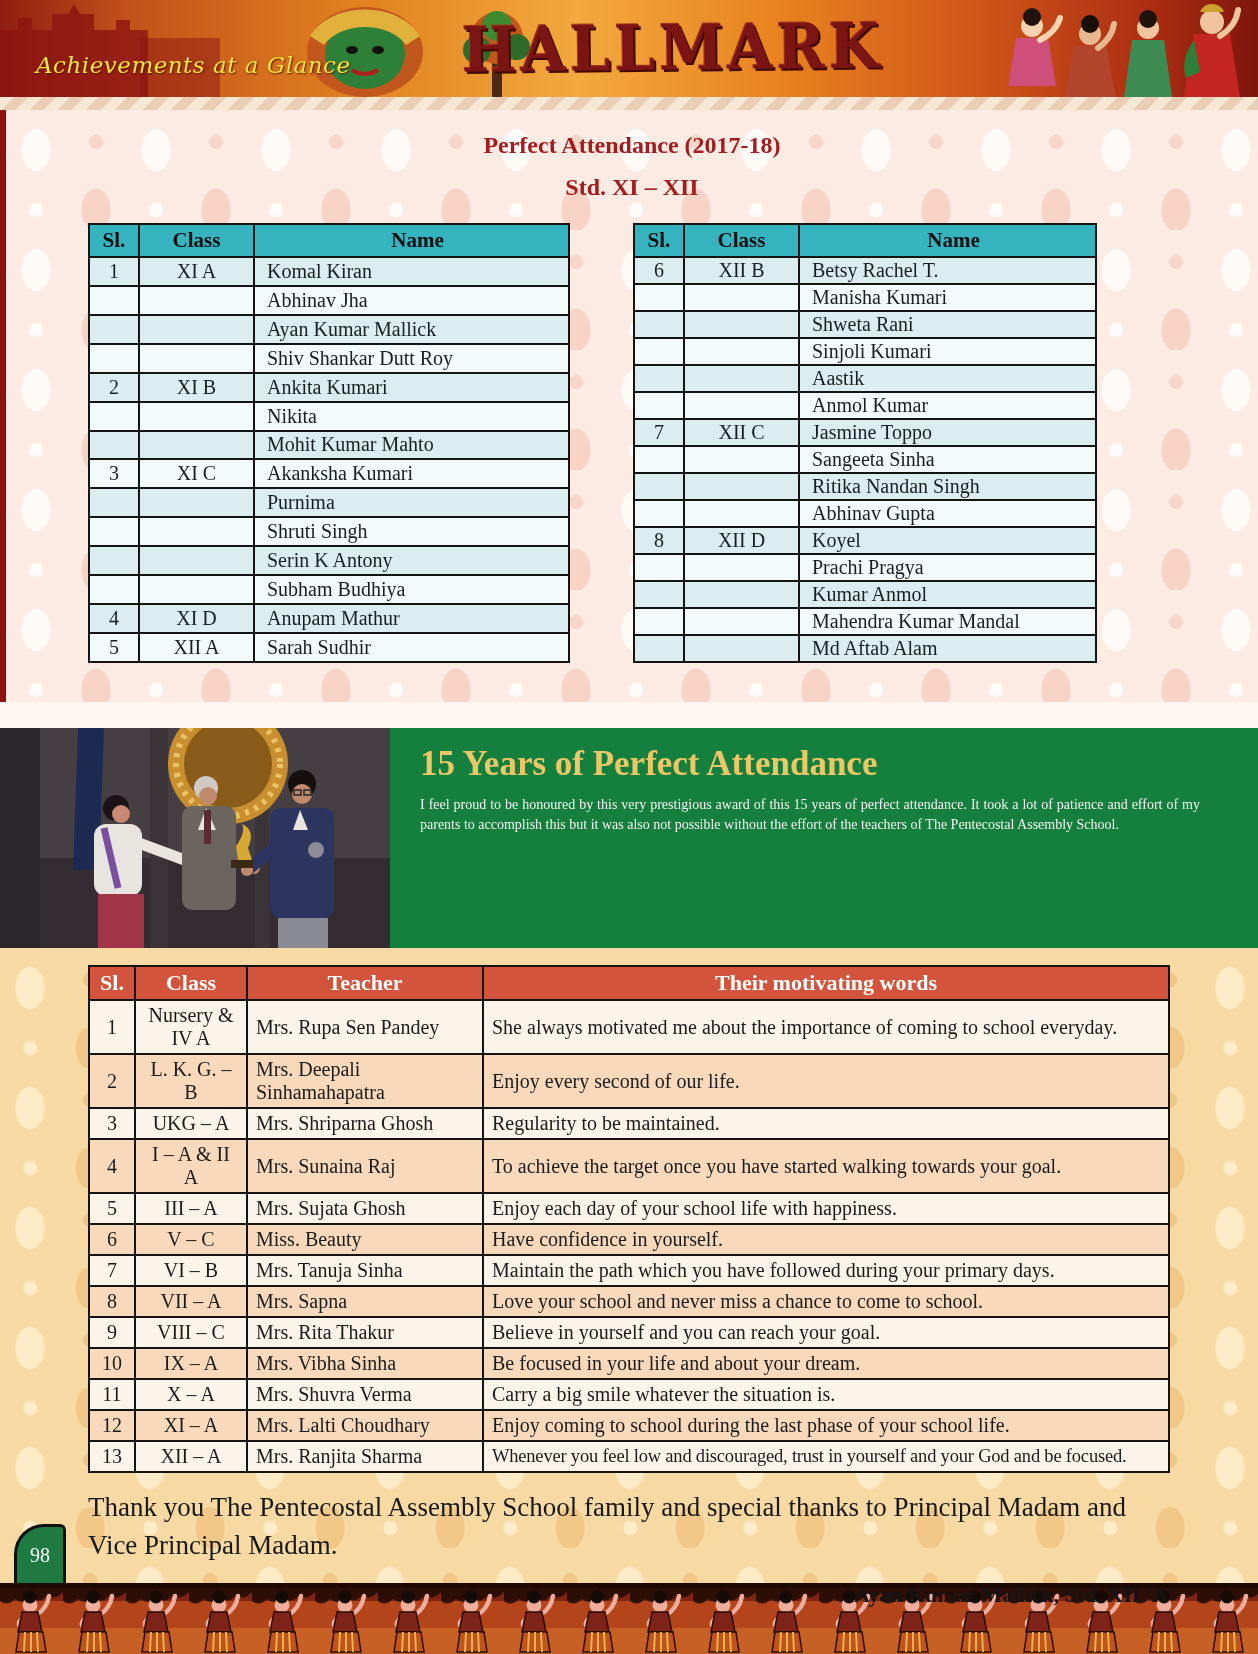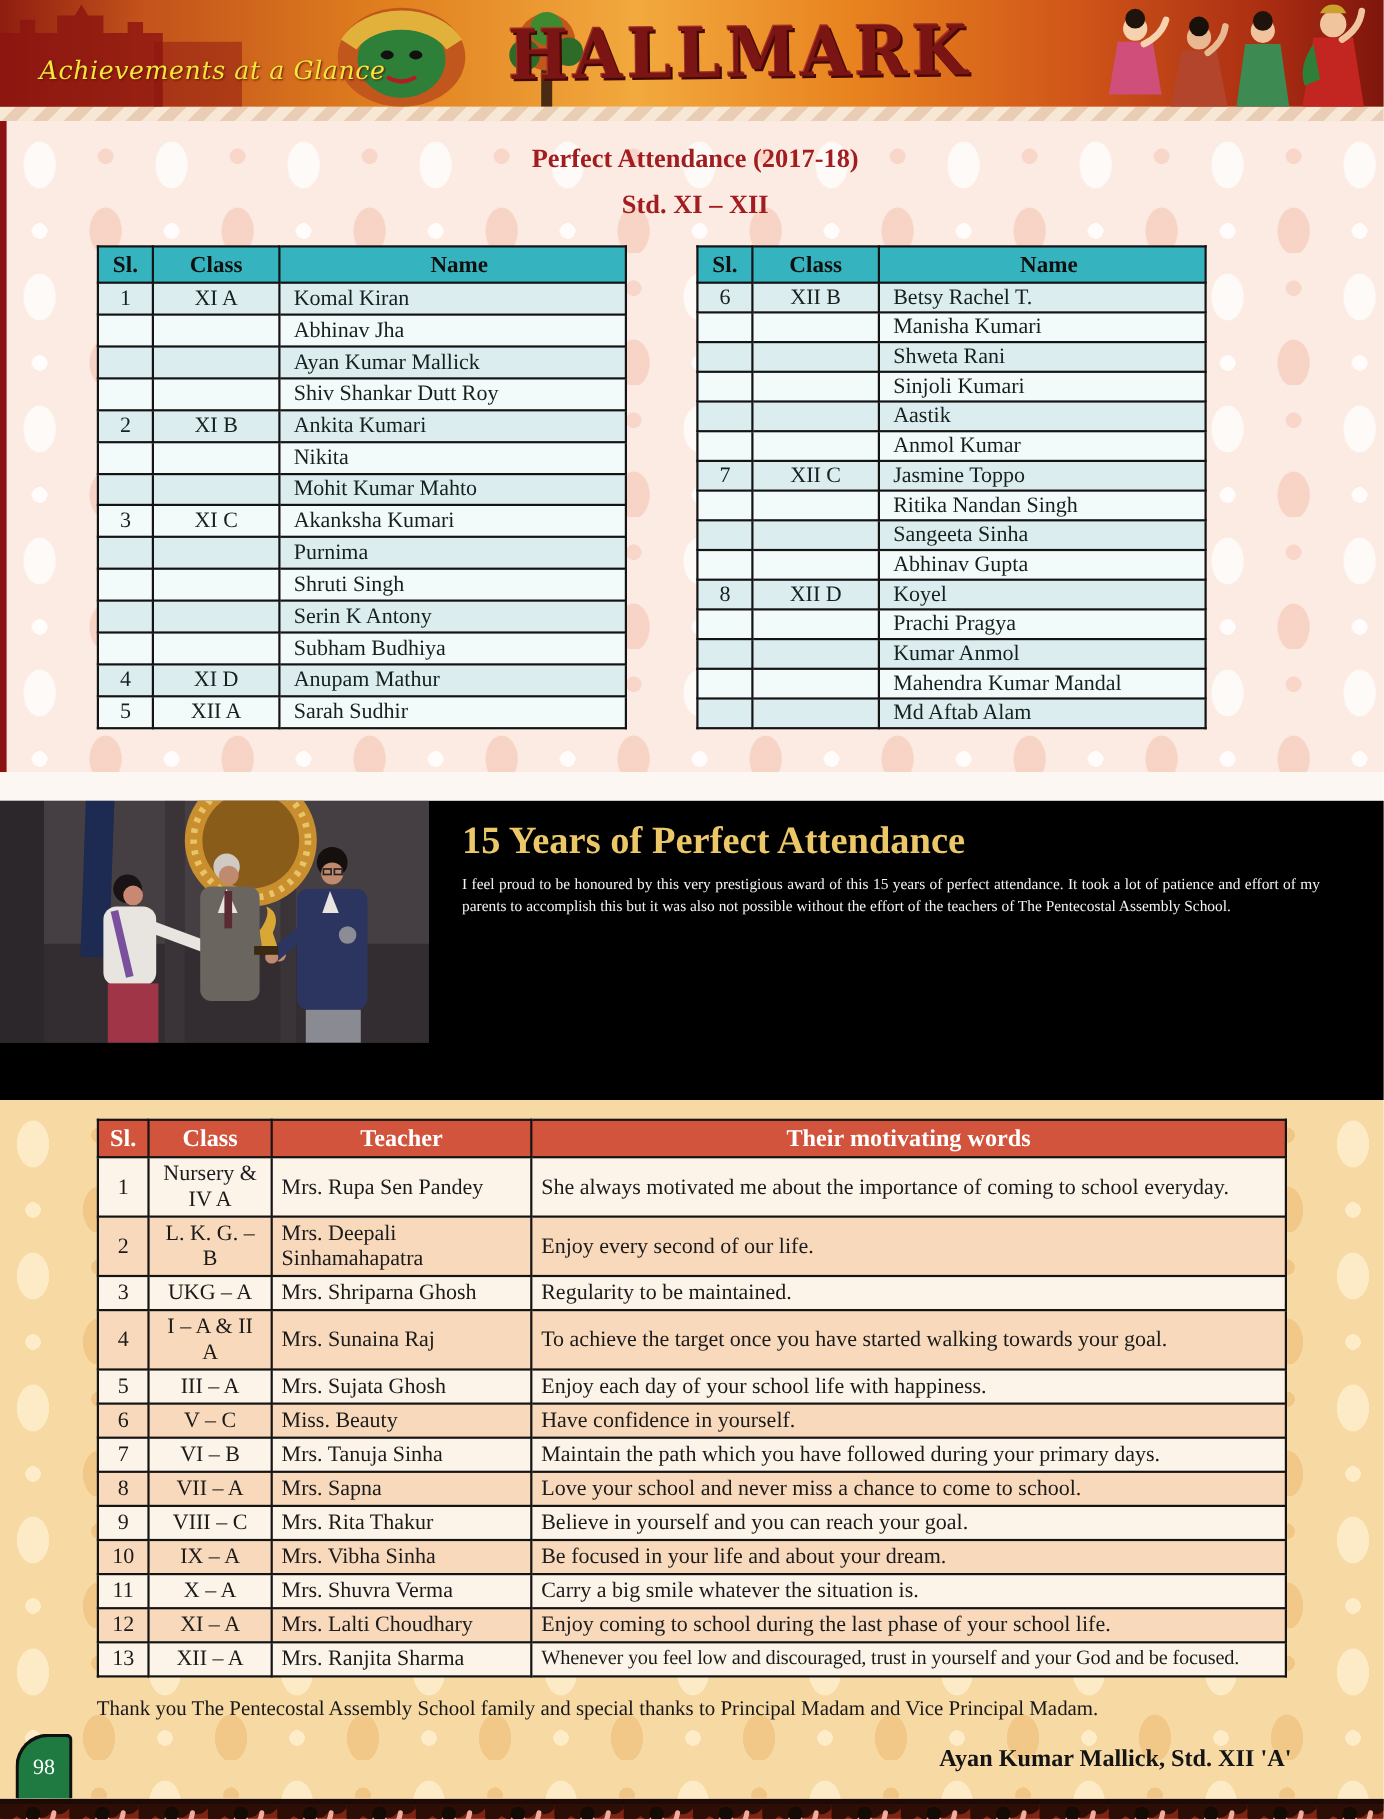--- a/index.html
+++ b/index.html
@@ -39,21 +39,21 @@
   .att td, .att-r td { font-size:20px; height:27px; padding:0 6px; color:#16211f; }
   .c-sl { width:50px; text-align:center; }
   .c-cls { width:115px; text-align:center; }
   .c-name { text-align:left; padding-left:12px !important; }
   .att tbody tr:nth-child(odd) td { background:#dcedef; }
   .att tbody tr:nth-child(even) td { background:#f3fafa; }
 
   .gap-strip { height:26px; background:#fcf7f2; }
 
   
-  .purple { height:272px; background:#000000; display:flex; }
+  .purple { height:220px; background:#15803d; display:flex; }
   .photo { width:390px; height:220px; flex:0 0 390px; }
   .feature-text { flex:1; padding:16px 58px 0 30px; }
   .feature-title { color:#ecc768; font-size:35px; font-weight:bold; font-family:"Liberation Serif", serif; }
   .feature-body { color:#f7f3f5; font-size:14px; line-height:1.42; text-align:justify; margin-top:11px; }
 
   
   .orange { position:relative; height:635px; padding-top:17px;
     background-color:#f7d9a4;
     background-image:
       radial-gradient(ellipse 26px 38px at 30px 40px, rgba(255,240,207,.8) 55%, transparent 57%),
@@ -64,21 +64,21 @@
   .tt { width:1082px; margin-left:88px; }
   .tt th { background:#d2543c; color:#fff; font-size:22px; height:34px; font-weight:bold; }
   .tt td { font-size:20px; padding:3px 8px; height:29px; color:#1b1b1b; }
   .t-sl { width:46px; text-align:center; }
   .t-cls { width:112px; text-align:center; }
   .t-teacher { width:236px; text-align:left; }
   .t-words { text-align:left; }
   .tt tbody tr:nth-child(odd) td { background:#fdf4e9; }
   .tt tbody tr:nth-child(even) td { background:#f8d9bc; }
   .tt tbody tr:last-child .t-words { font-size:18.5px; letter-spacing:-.2px; }
-  .thanks { width:1086px; margin:16px 0 17px 88px; font-size:19px; line-height:1.4; color:#181818; }
+  .thanks { width:1086px; margin:16px 0 17px 88px; font-size:27px; line-height:1.4; color:#181818; }
   .signature { width:1086px; margin:12px 0 0 88px; text-align:right; font-weight:bold; font-size:22px; color:#141414; }
   .page-tab { position:absolute; left:14px; bottom:0; width:52px; height:59px; background:#1e7a40;
     border:3px solid #101010; border-bottom:none; border-top-left-radius:30px; border-top-right-radius:6px;
     display:flex; align-items:center; justify-content:center; }
   .page-tab span { color:#fff; font-size:20px; font-family:"Liberation Serif", serif; }
 
   
   .frieze { height:71px; overflow:hidden; }
 </style>
 </head>
@@ -279,27 +279,27 @@
 
   <tr>
     <td class="c-sl">7</td>
     <td class="c-cls">XII C</td>
     <td class="c-name">Jasmine Toppo</td>
   </tr>
 
   <tr>
     <td class="c-sl"></td>
     <td class="c-cls"></td>
+    <td class="c-name">Sangeeta Sinha</td>
+  </tr>
+
+  <tr>
+    <td class="c-sl"></td>
+    <td class="c-cls"></td>
     <td class="c-name">Ritika Nandan Singh</td>
-  </tr>
-
-  <tr>
-    <td class="c-sl"></td>
-    <td class="c-cls"></td>
-    <td class="c-name">Sangeeta Sinha</td>
   </tr>
 
   <tr>
     <td class="c-sl"></td>
     <td class="c-cls"></td>
     <td class="c-name">Abhinav Gupta</td>
   </tr>
 
   <tr>
     <td class="c-sl">8</td>

